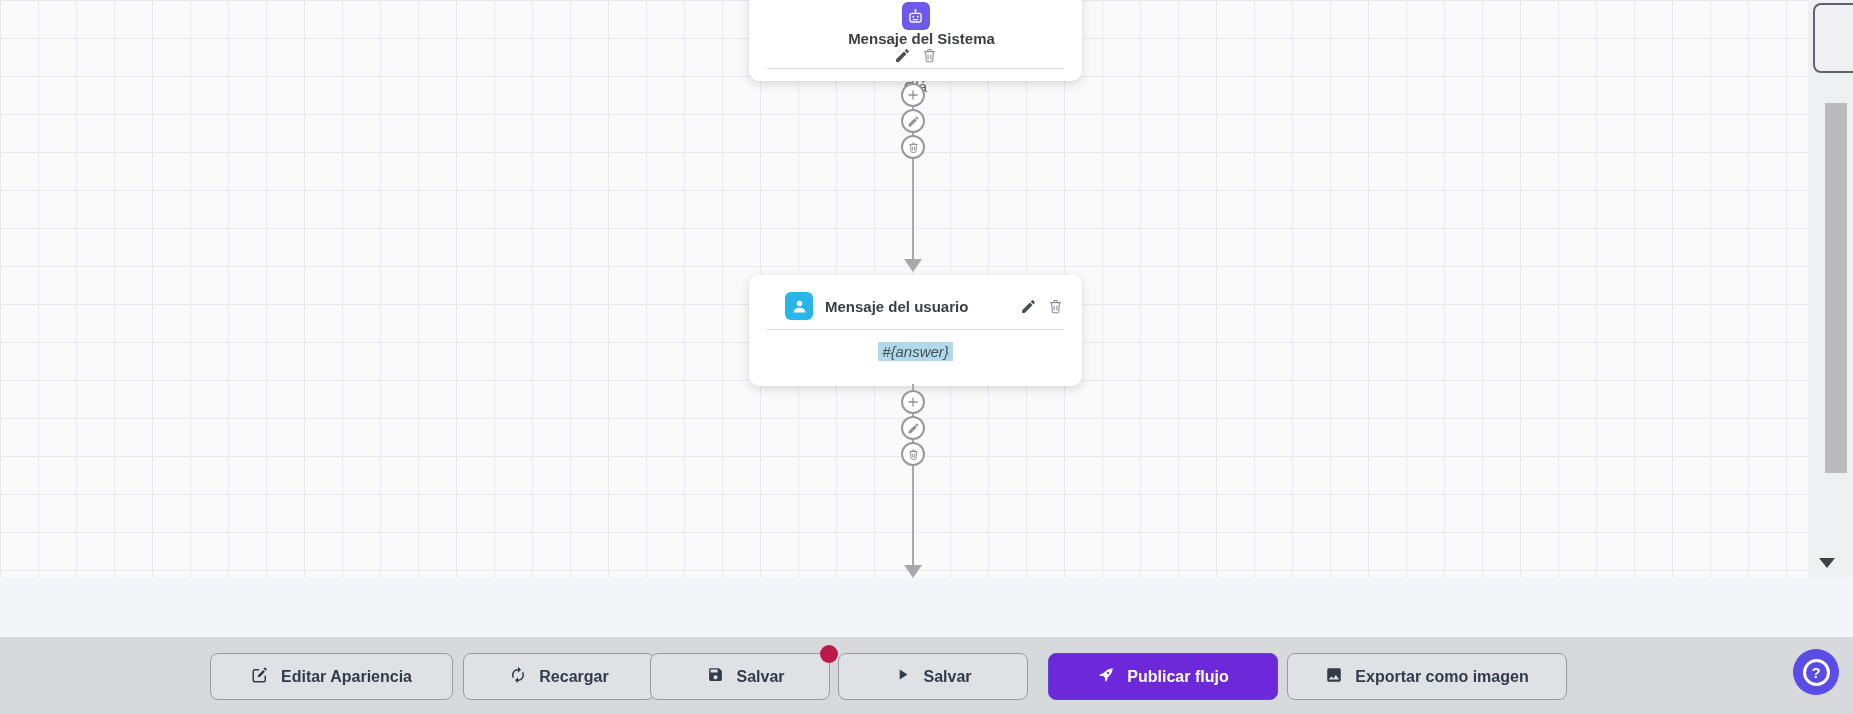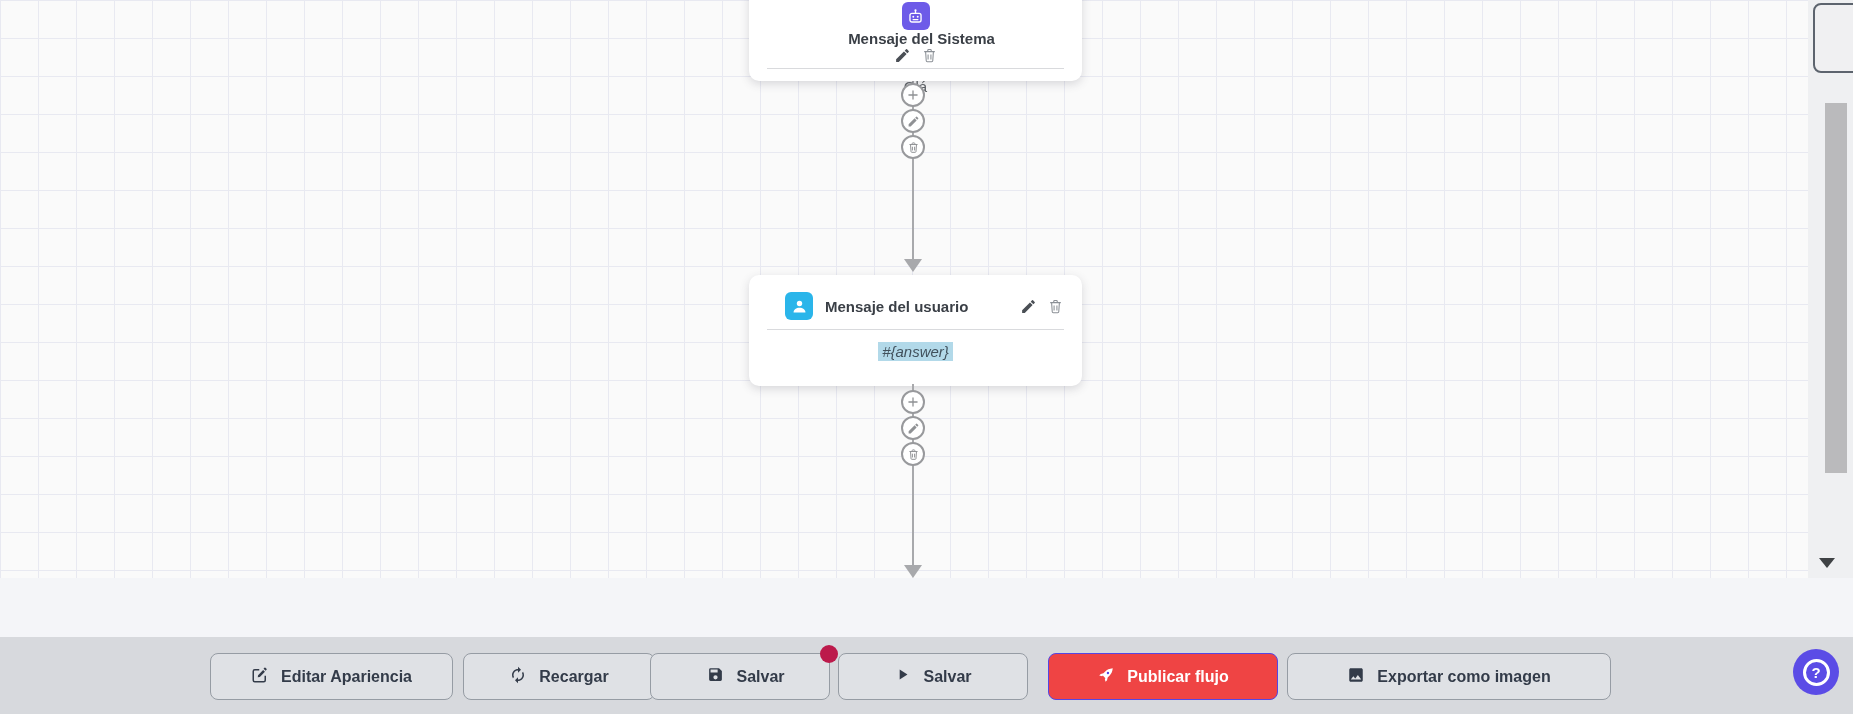--- a/index.html
+++ b/index.html
@@ -76,21 +76,21 @@
 
   
   .toolbar { position:absolute; left:0; top:637px; width:1853px; height:77px; background:#d7d9dd; }
   .tb-btn {
     position:absolute; top:16px; height:47px; border-radius:8px;
     background:#dfe1e5; border:1px solid #969ca4; color:#333b49;
     font-family:"Liberation Sans", sans-serif; font-size:16px; font-weight:700;
     display:flex; align-items:center; justify-content:center; gap:12px; cursor:pointer;
   }
   .tb-btn svg { flex:0 0 auto; }
-  .tb-btn.primary { background:#ef4444; border:1px solid #5546e4; color:#ffffff; }
+  .tb-btn.primary { background:#6d28d9; border:1px solid #5546e4; color:#ffffff; }
   .badge { position:absolute; left:820px; top:8px; width:18px; height:18px;
     border-radius:50%; background:#bc1a4b; }
 
   
   .help-fab { position:absolute; left:1793px; top:649px; width:46px; height:46px;
     border-radius:50%; background:#5b4ce6; border:none; cursor:pointer;
     display:flex; align-items:center; justify-content:center; }
   .help-ring { width:27px; height:27px; border:3px solid #ffffff; border-radius:50%;
     display:flex; align-items:center; justify-content:center;
     color:#ffffff; font-size:15px; font-weight:700; font-family:"Liberation Sans", sans-serif; }
@@ -252,21 +252,21 @@
     <button class="tb-btn primary" style="left:1048px; width:230px;">
       <span>
         <svg viewBox="0 0 24 24" width="18" height="18">
             <path fill="#ffffff" d="M21 3c-4.5.3-7.8 2.2-10 4.4L8.6 9.8 5 10.6l-2 2 3.8 1 .9-.9 3.6 3.6-.9.9 1 3.8 2-2 .8-3.6 2.4-2.4C18.8 10.8 20.7 7.5 21 3z"></path>
             <circle cx="14.6" cy="9.4" r="1.6" fill="#5546e4"></circle>
           </svg>
       </span>
       <span>Publicar flujo</span>
     </button>
 
-    <button class="tb-btn" style="left:1287px; width:324px;">
+    <button class="tb-btn" style="left:1287px; width:280px;">
       <span>
         <svg viewBox="0 0 24 24" width="18" height="18">
             <path fill="currentColor" d="M21 19V5c0-1.1-.9-2-2-2H5c-1.1 0-2 .9-2 2v14c0 1.1.9 2 2 2h14c1.1 0 2-.9 2-2zM8.5 13.5l2.5 3.01L14.5 12l4.5 6H5l3.5-4.5z"></path>
           </svg>
       </span>
       <span>Exportar como imagen</span>
     </button>
   </div>
 
   <button class="help-fab">

